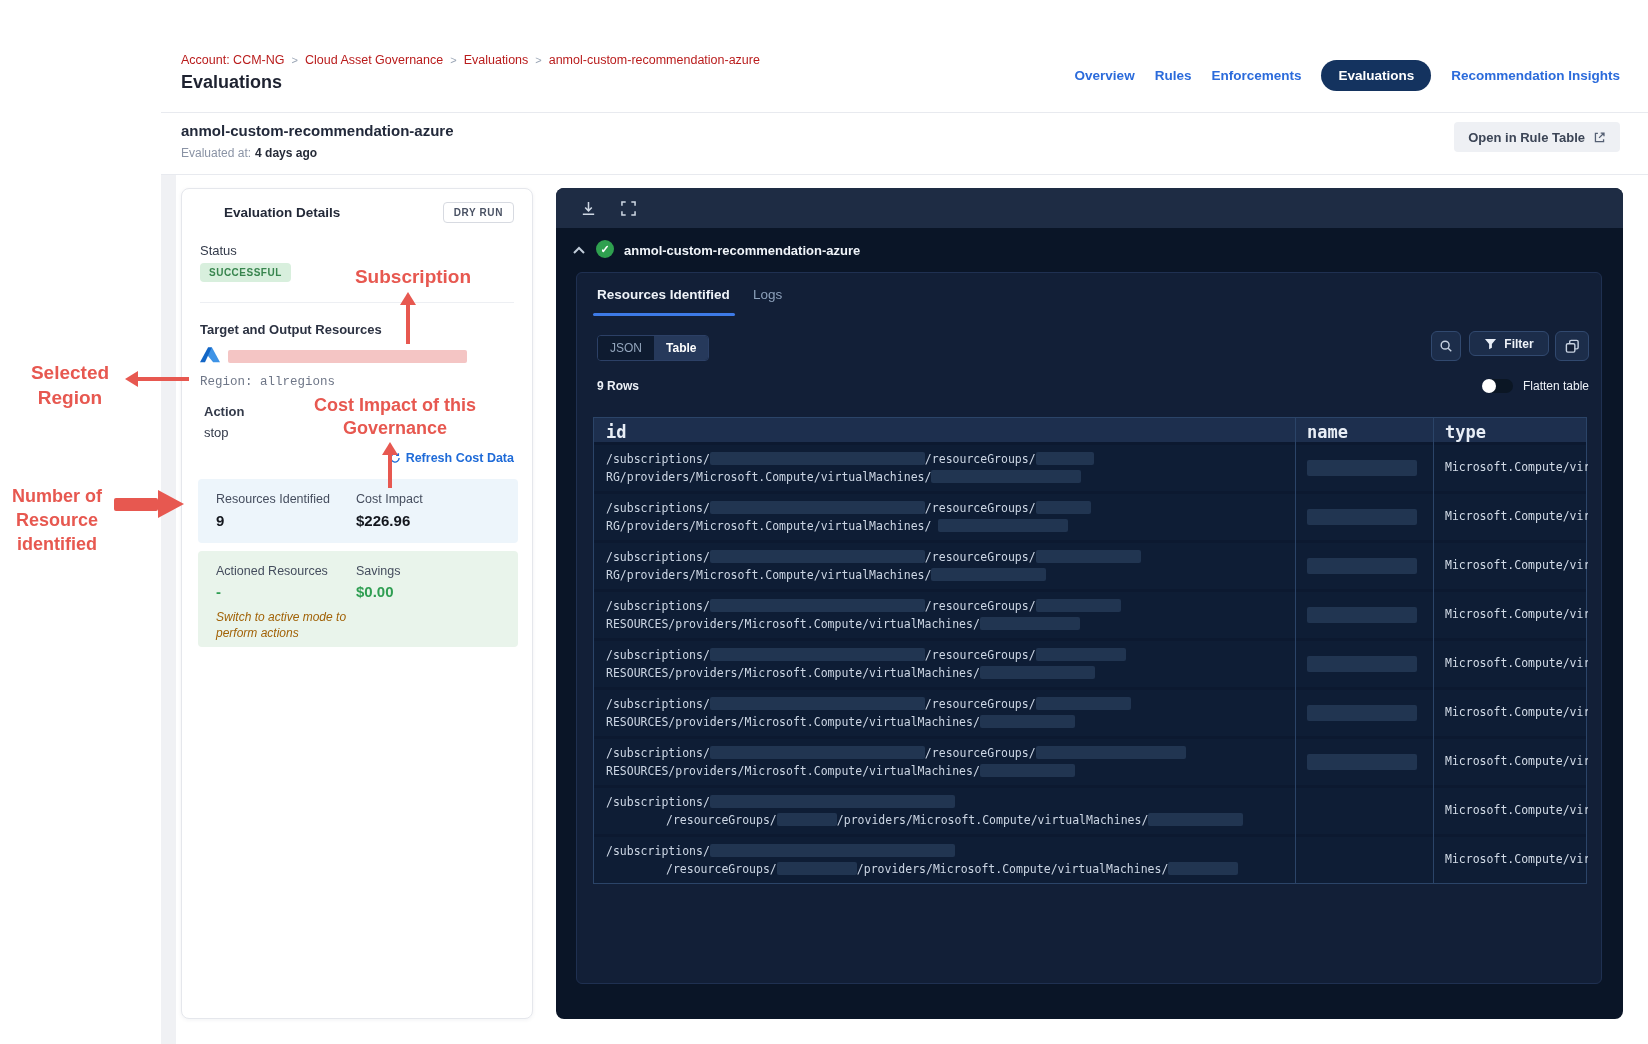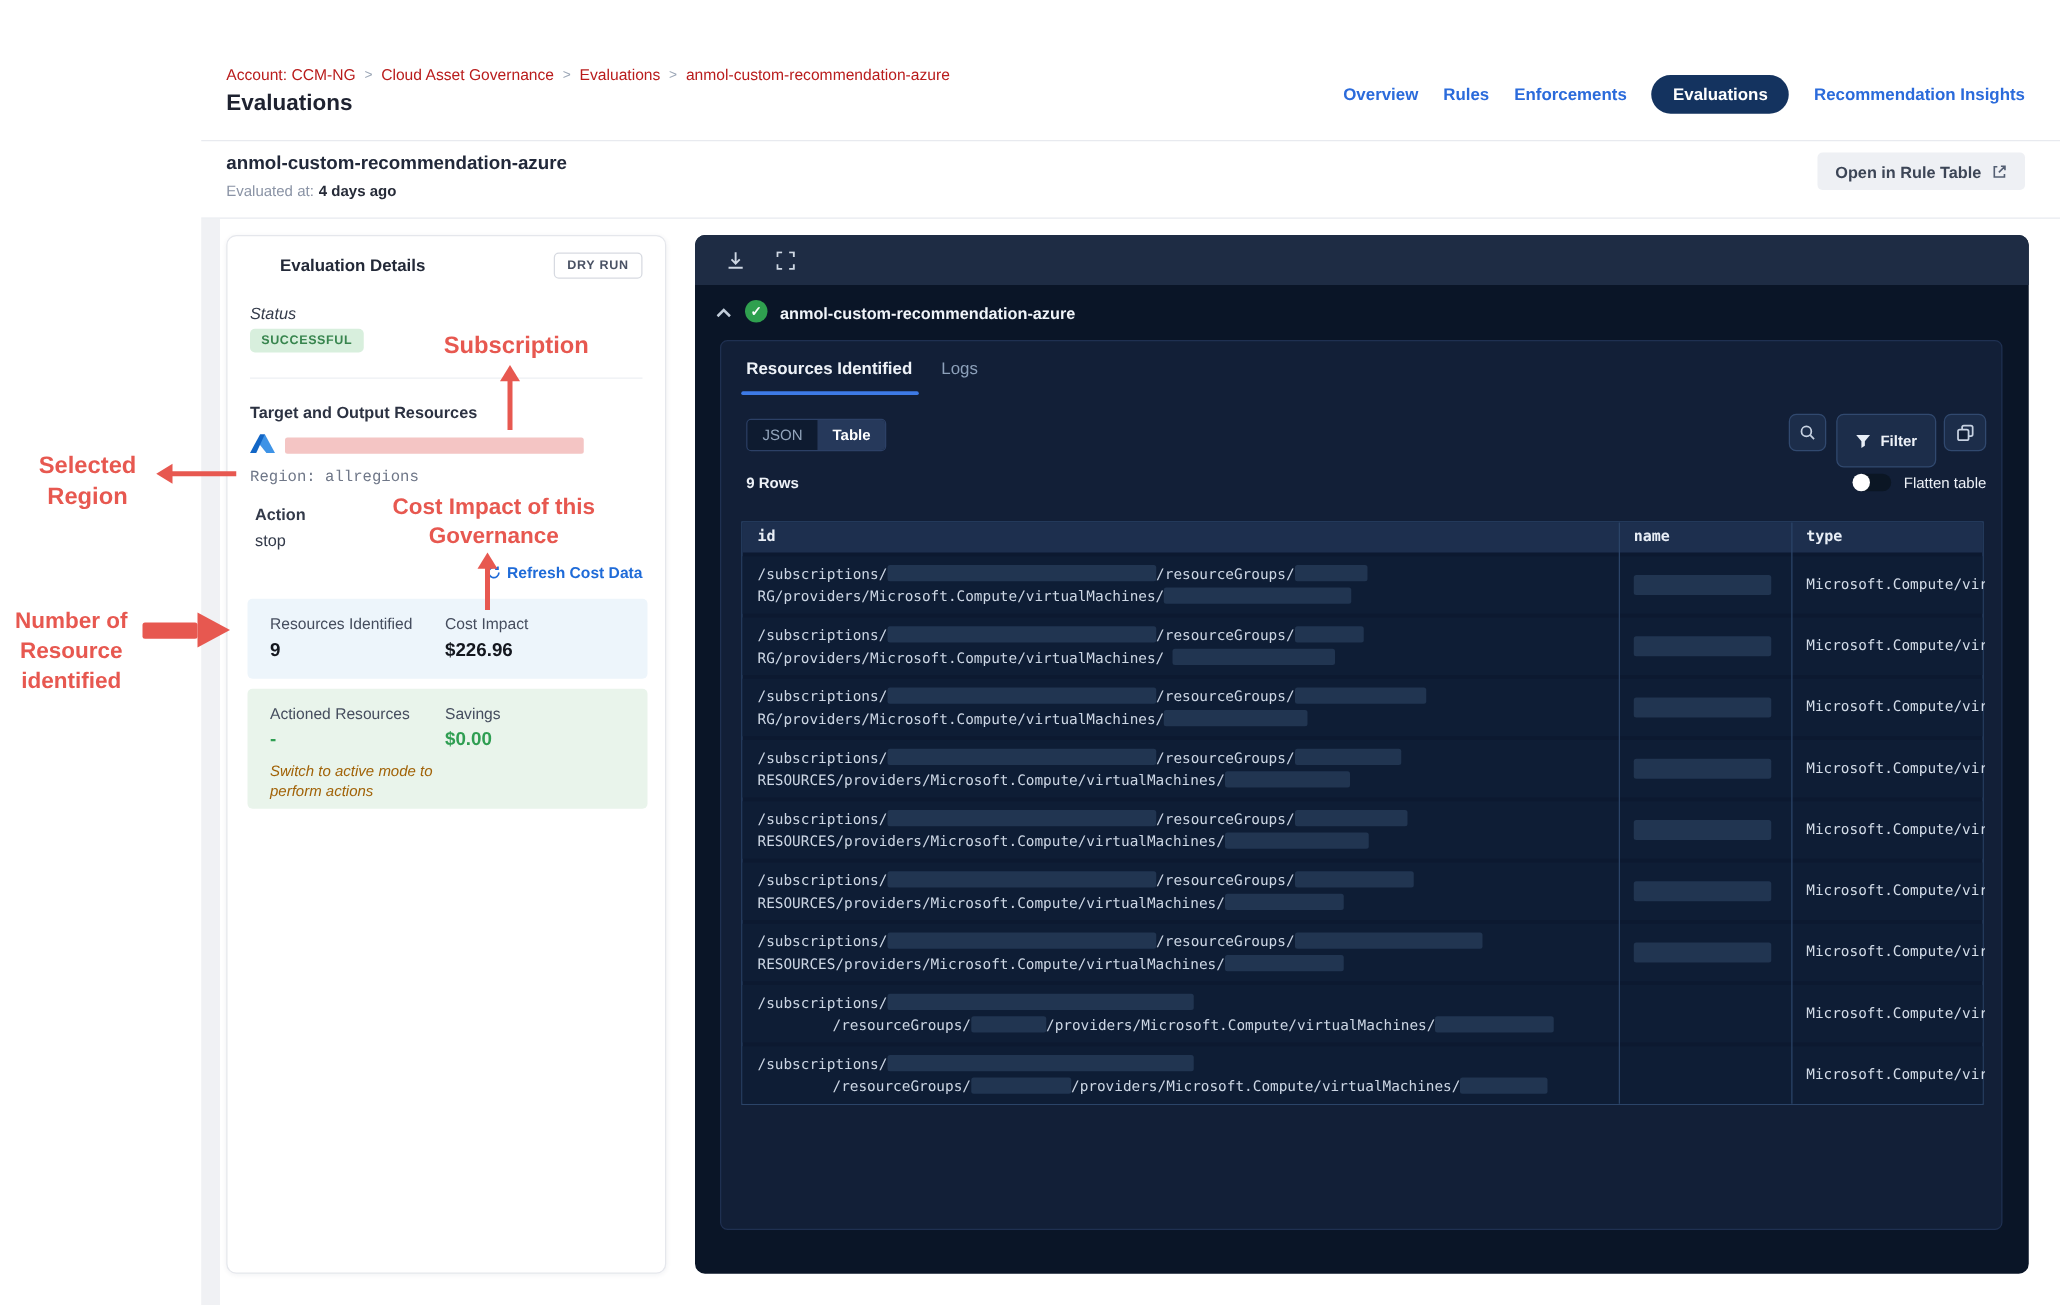--- a/index.html
+++ b/index.html
@@ -63,21 +63,21 @@
             align-items:center; justify-content:center; gap:7px; cursor:pointer; }
   .filter-txt { color:#eef2f8; font-size:12px; font-weight:bold; }
   .rows-count { font-size:12px; font-weight:bold; color:#edf1f7; }
   .flatten-label { font-size:12px; color:#edf1f7; }
   .toggle { width:30px; height:14px; background:#0b1624; border-radius:7px; position:relative; cursor:pointer; }
   .toggle .knob { position:absolute; left:-1px; top:0; width:14px; height:14px; border-radius:50%; background:#fff; }
 
   
   .res-table { left:16px; top:144px; width:994px; border:1px solid #2b4468; background:#0c1930; }
   .t-head { display:grid; grid-template-columns:701px 138px 155px; background:#1d2f4e; height:24px; }
-  .t-head > div { font-family:"DejaVu Sans Mono", monospace; font-size:12px; font-weight:bold;
+  .t-head > div { font-family:"DejaVu Sans Mono", monospace; font-size:17px; font-weight:bold;
                   color:#e8eef6; padding:4px 0 0 12px; }
   .t-row { display:grid; grid-template-columns:701px 138px 155px; background:#0e1d35; margin-top:3px; min-height:46px; }
   .cell-id { padding:5px 12px; font-family:"DejaVu Sans Mono", monospace; font-size:11.5px;
              line-height:18px; color:#ccd6e4; overflow:hidden; white-space:nowrap; }
   .cell-name { padding:15px 12px; }
   .cell-type { padding:15px 0 0 12px; font-family:"DejaVu Sans Mono", monospace; font-size:11.5px;
                color:#d3dce8; overflow:hidden; white-space:nowrap; }
   .redact { display:inline-block; height:13px; background:#213551; border-radius:2px; vertical-align:-2px; }
   .sp { display:inline-block; }
   .name-bar { width:110px; height:16px; background:#213551; border-radius:2px; }
@@ -129,21 +129,21 @@
       </svg>
   </span>
 </div>
 <div class="abs divider" style="top:174px;"></div>
 <div class="abs graybar"></div>
 
 <div class="abs card">
   <div class="abs sec-title" style="left:18px; top:16px;">Evaluation Details</div>
   <div class="abs dryrun">DRY RUN</div>
 
-  <div class="abs label13" style="left:18px; top:54px;font-style:italic;">Status</div>
+  <div class="abs label13" style="left:18px; top:54px;">Status</div>
   <div class="abs" style="left:18px; top:73px;"><span class="badge-green">SUCCESSFUL</span></div>
 
   <div class="abs card-div" style="top:113px;"></div>
 
   <div class="abs label13" style="left:18px; top:133px; font-weight:bold; color:#2c3242;">Target and Output Resources</div>
   <div class="abs" style="left:18px; top:157px;">
     <svg width="20" height="17" viewBox="0 0 32 27">
       <path d="M19 2 L32 26 H21 L9 11 Z" fill="#3e93e6"></path>
       <path d="M13 2 H19 L8 26 H0 Z" fill="#1266c6"></path>
     </svg>
@@ -213,21 +213,21 @@
       <span class="seg-item seg-idle">JSON</span>
       <span class="seg-item seg-on">Table</span>
     </div>
 
     <div class="abs dk-btn" style="left:854px; top:58px; width:30px; height:30px;">
       <svg width="14" height="14" viewBox="0 0 16 16">
           <circle cx="7" cy="7" r="4.5" stroke="#c7d2e2" stroke-width="1.6" fill="none"></circle>
           <path d="M10.5 10.5 14 14" stroke="#c7d2e2" stroke-width="1.6"></path>
         </svg>
     </div>
-    <div class="abs dk-btn" style="left:892px; top:58px; width:80px; height:43px;">
+    <div class="abs dk-btn" style="left:892px; top:58px; width:80px; height:25px;">
       <svg width="13" height="12" viewBox="0 0 14 13">
           <path d="M1 1h12L8.5 6.5v4l-3 1.8V6.5Z" fill="#e8eef7"></path>
         </svg>
       <span class="filter-txt">Filter</span>
     </div>
     <div class="abs dk-btn" style="left:978px; top:58px; width:34px; height:30px;">
       <svg width="15" height="15" viewBox="0 0 16 16">
           <rect x="5" y="1.5" width="9" height="9" rx="1.5" stroke="#c7d2e2" stroke-width="1.5" fill="none"></rect>
           <rect x="1.5" y="5" width="9" height="9" rx="1.5" stroke="#c7d2e2" stroke-width="1.5" fill="#121f37"></rect>
         </svg>

